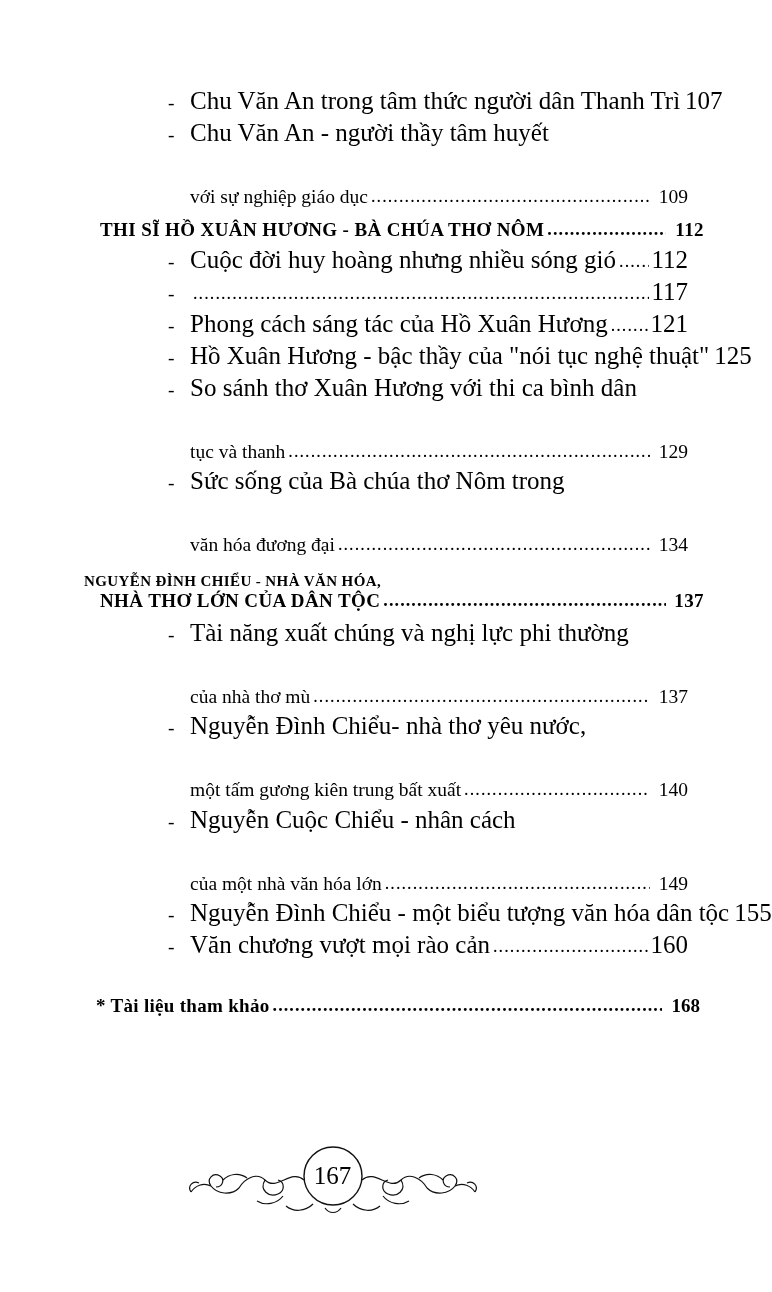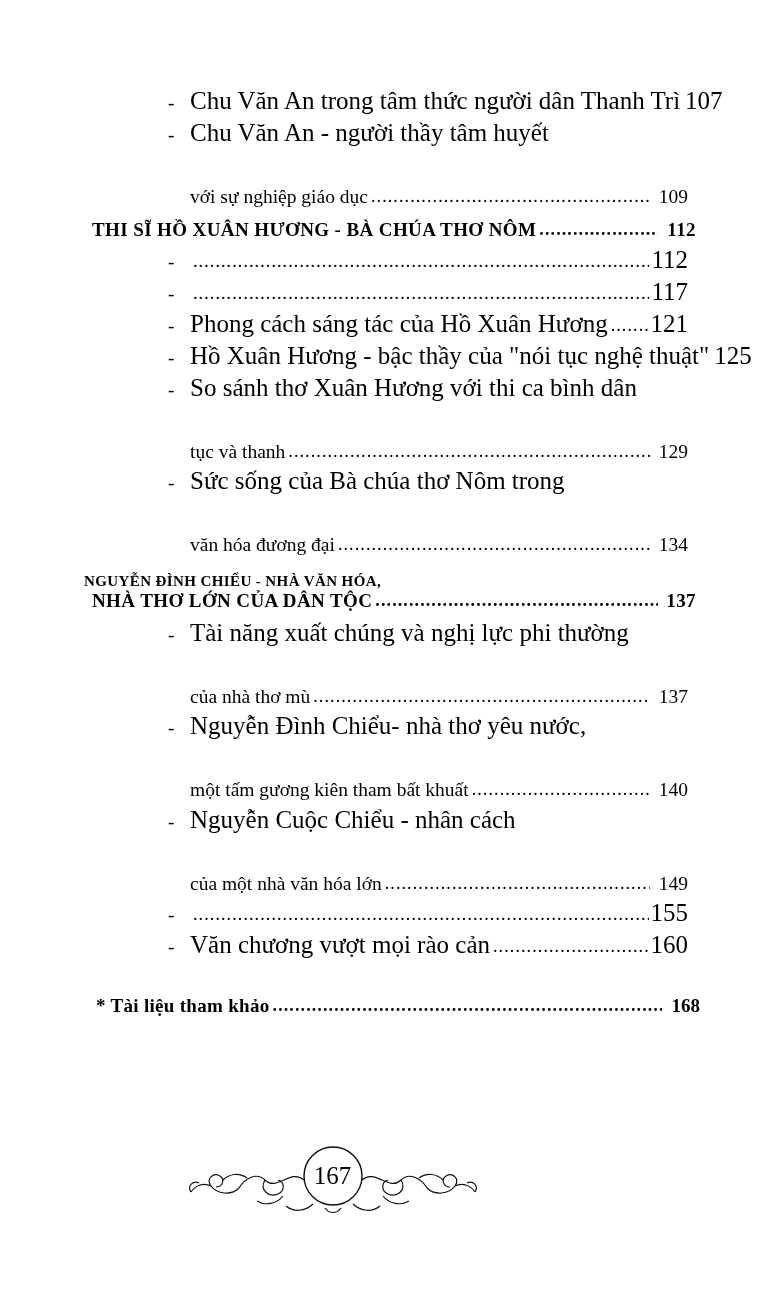--- a/index.html
+++ b/index.html
@@ -82,21 +82,21 @@
     padding-bottom: 7px;
     margin-top: 40px;
   }
 
   
   .chapter {
     font-weight: bold;
     font-size: 19px;
     letter-spacing: 0.4px;
     width: 604px;
-    margin-left: 8px;
+    margin-left: 16px;
     padding-bottom: 8px;
     padding-top: 6px;
   }
   .chapter .txt { font-weight: bold; }
   .chapter .pg  { font-weight: bold; }
 
   .chapter-line {
     font-weight: bold;
     font-size: 15px;
     letter-spacing: 0.4px;
@@ -164,20 +164,21 @@
     </div>
 
     <div class="entry chapter">
       <span class="txt">THI SĨ HỒ XUÂN HƯƠNG - BÀ CHÚA THƠ NÔM</span>
       <span class="dots">........................................................................................................................................................</span>
       <span class="pg">112</span>
     </div>
 
     <div class="entry sub">
       <span class="bullet">-</span>
+      <span class="txt">Cuộc đời huy hoàng nhưng nhiều sóng gió</span>
       <span class="dots">........................................................................................................................................................</span>
       <span class="pg">112</span>
     </div>
 
     <div class="entry sub">
       <span class="bullet">-</span>
       <span class="dots">........................................................................................................................................................</span>
       <span class="pg">117</span>
     </div>
 
@@ -232,37 +233,38 @@
       <span class="txt">của nhà thơ mù</span>
       <span class="dots">........................................................................................................................................................</span>
       <span class="pg">137</span>
     </div>
 
     <div class="entry sub" style="padding-bottom:2px;">
       <span class="bullet">-</span>
       <span class="txt">Nguyễn Đình Chiểu- nhà thơ yêu nước,</span>
     </div>
     <div class="entry cont">
-      <span class="txt">một tấm gương kiên tham bất khuất</span>
+      <span class="txt">một tấm gương kiên trung bất xuất</span>
       <span class="dots">........................................................................................................................................................</span>
       <span class="pg">140</span>
     </div>
 
     <div class="entry sub" style="padding-bottom:2px;">
       <span class="bullet">-</span>
       <span class="txt">Nguyễn Cuộc Chiểu - nhân cách</span>
     </div>
     <div class="entry cont">
       <span class="txt">của một nhà văn hóa lớn</span>
       <span class="dots">........................................................................................................................................................</span>
       <span class="pg">149</span>
     </div>
 
     <div class="entry sub">
       <span class="bullet">-</span>
+      <span class="txt">Nguyễn Đình Chiểu - một biểu tượng văn hóa dân tộc</span>
       <span class="dots">........................................................................................................................................................</span>
       <span class="pg">155</span>
     </div>
 
     <div class="entry sub">
       <span class="bullet">-</span>
       <span class="txt">Văn chương vượt mọi rào cản</span>
       <span class="dots">........................................................................................................................................................</span>
       <span class="pg">160</span>
     </div>

